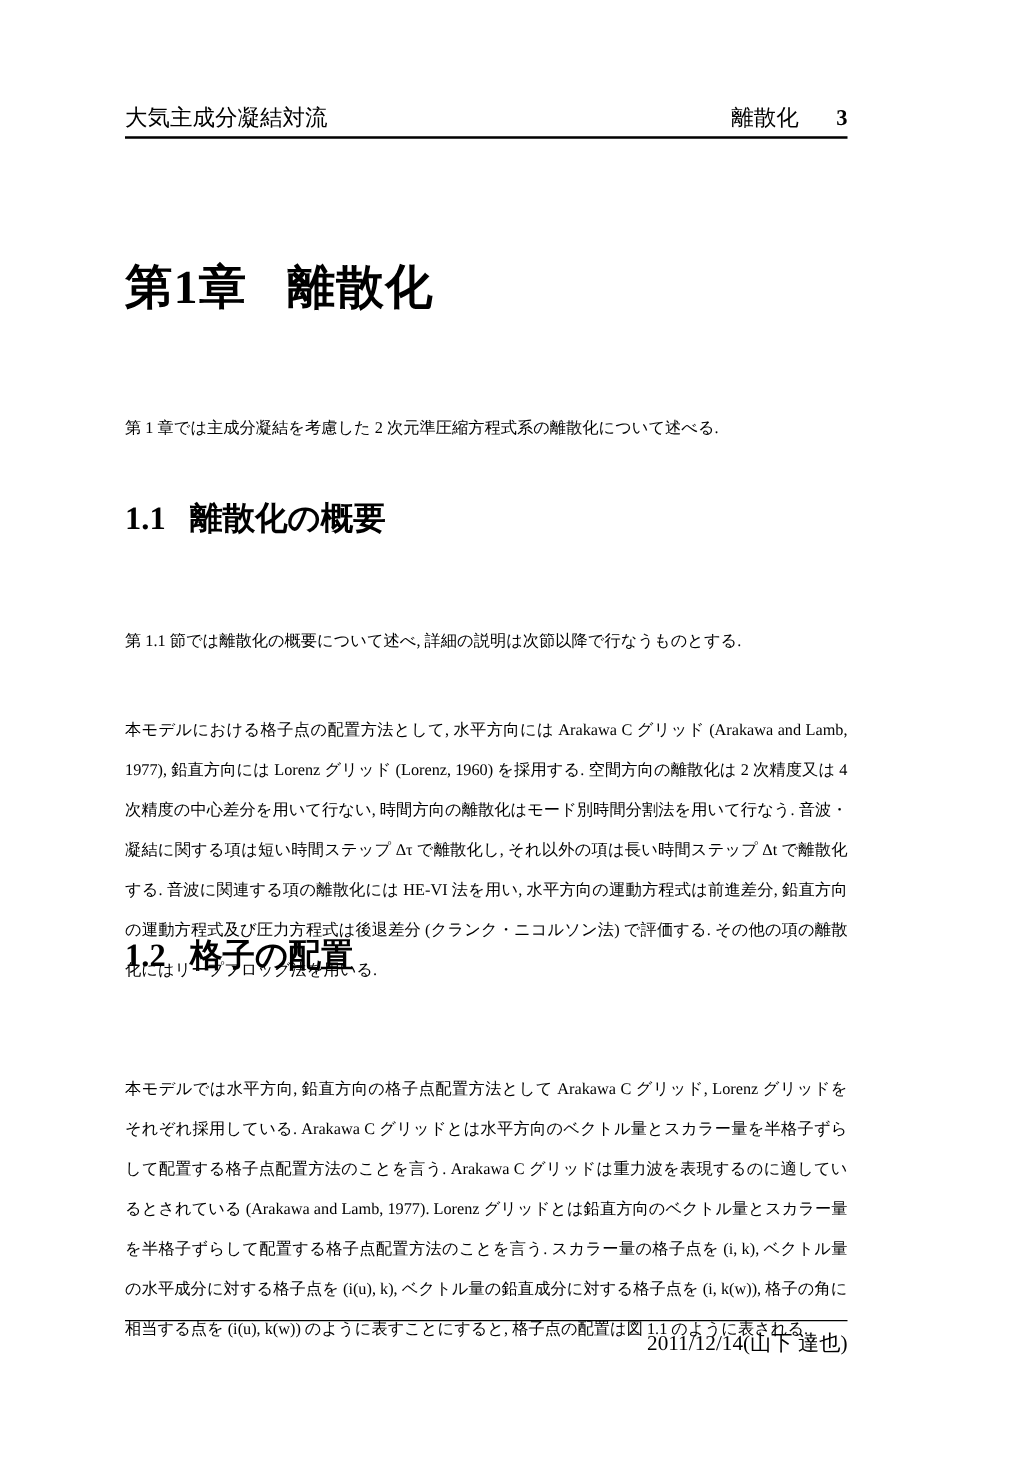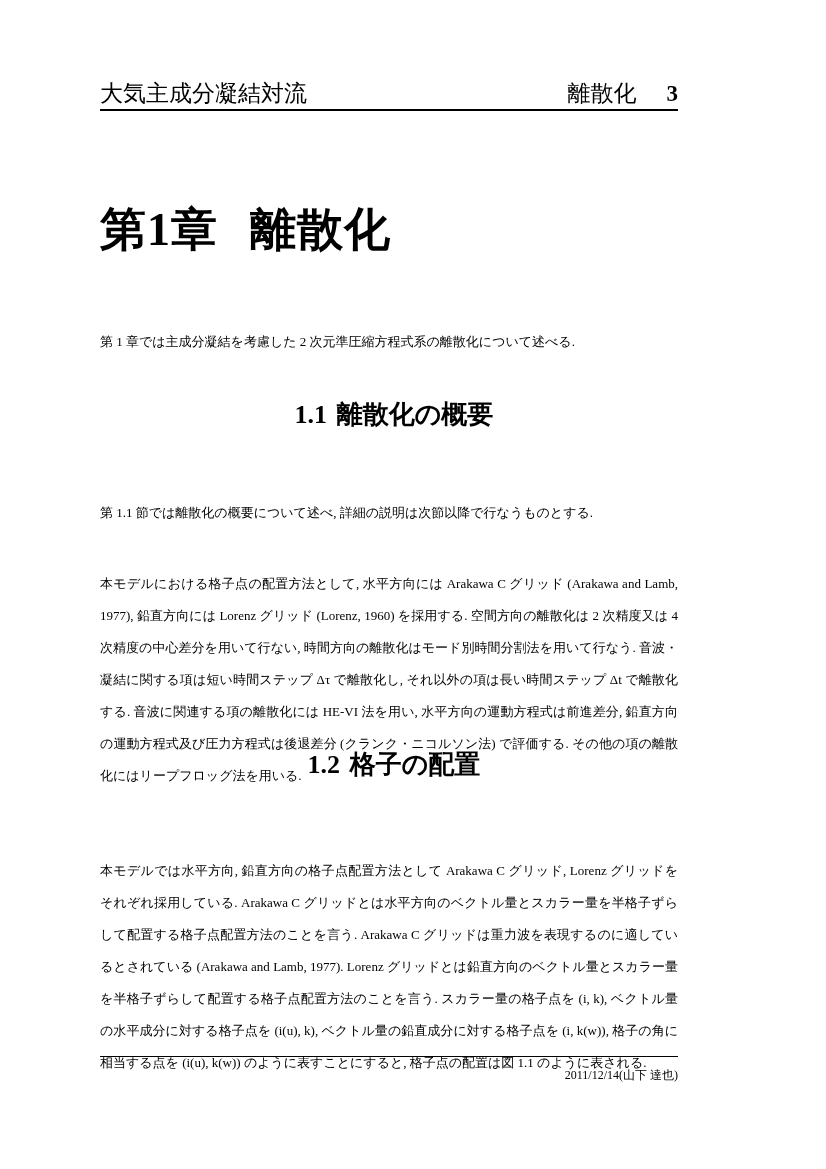--- a/index.html
+++ b/index.html
@@ -20,21 +20,21 @@
   .running-header {
     position: absolute;
     left: 100px;
     width: 578px;
     top: 84px;
   }
   .header-row {
     display: flex;
     justify-content: space-between;
     align-items: baseline;
-    font-size: 23px;
+    font-size: 18px;
     line-height: 20px;
   }
   .header-right {
     display: flex;
     align-items: baseline;
   }
   .header-section-title {
     margin-right: 30px;
   }
   .page-number {
@@ -45,40 +45,39 @@
     border-bottom: 2px solid #000000;
     height: 0;
   }
   
   .chapter {
     position: absolute;
     left: 100px;
     width: 578px;
     top: 208px;
     margin: 0;
-    font-size: 46px;
+    font-size: 38px;
     line-height: 44px;
     font-weight: bold;
     letter-spacing: 1px;
     white-space: nowrap;
   }
   .chapter-label {
     margin-right: 32px;
   }
   
   .section-heading {
     position: absolute;
     left: 100px;
     width: 578px;
     margin: 0;
     font-size: 26px;
     line-height: 30px;
     font-weight: bold;
     white-space: nowrap;
-    text-align: center;
   }
   .section-heading .section-number {
     display: inline-block;
     min-width: 52px;
   }
   #sec-1-1-heading { top: 400px; }
   #sec-1-2-heading { top: 750px; }
   
   .body-par {
     position: absolute;
@@ -100,21 +99,21 @@
     left: 100px;
     width: 578px;
     top: 1056px;
   }
   .footer-rule {
     border-bottom: 1.5px solid #000000;
     height: 0;
   }
   .footer-text {
     margin-top: 6px;
-    font-size: 12px;
+    font-size: 17px;
     line-height: 24px;
     text-align: right;
   }
 </style>
 </head>
 <body>
 
 <div class="page">
 
   <header class="running-header">

